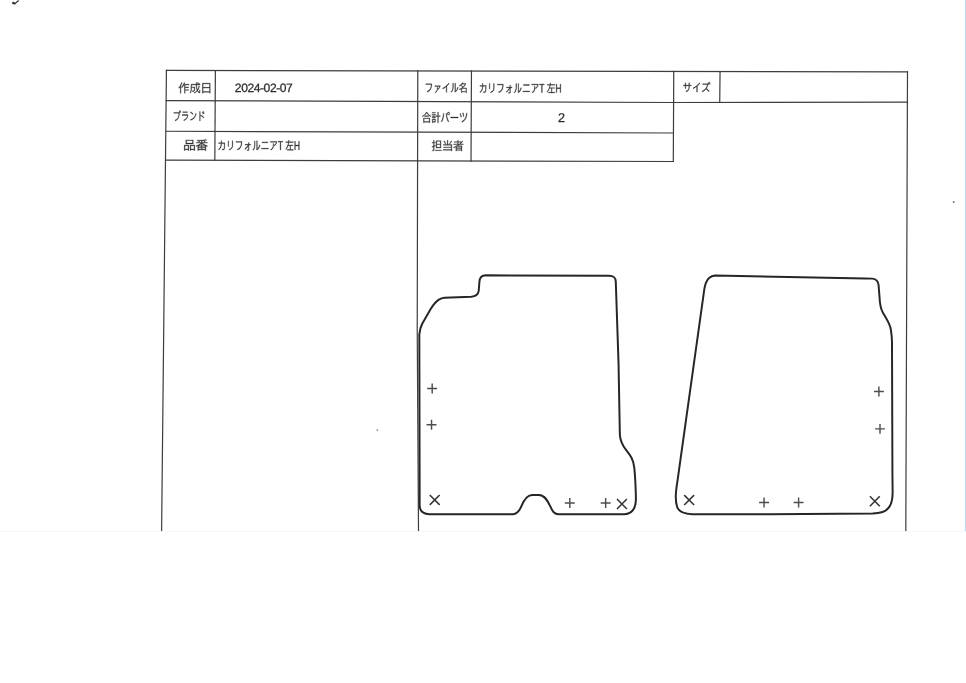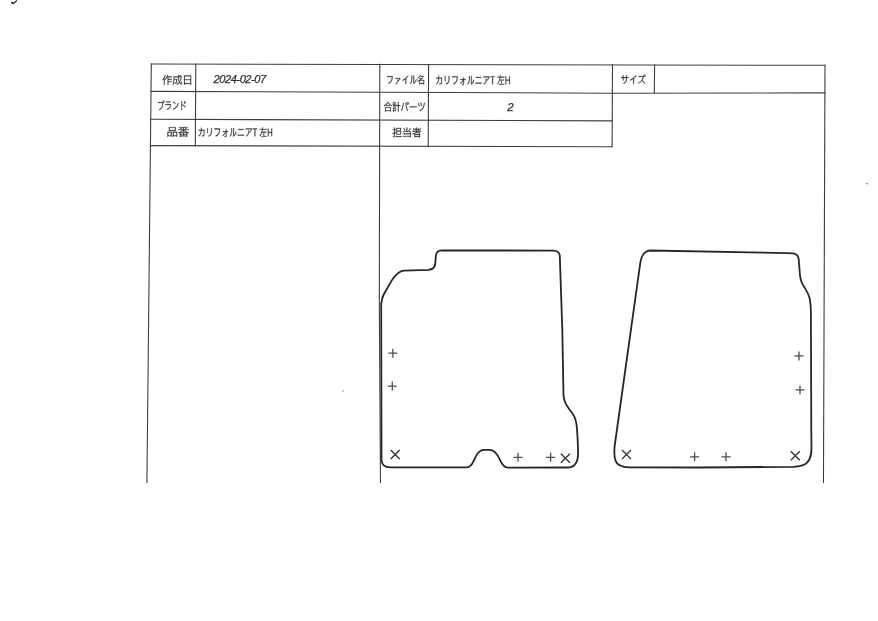--- a/index.html
+++ b/index.html
@@ -1,17 +1,17 @@
 <!DOCTYPE html>
 <html><head>
 <meta charset="utf-8">
 <style>
 html,body{margin:0;padding:0;background:#ffffff;}
 #page{position:relative;width:878px;height:483px;background:#0ea5e9;overflow:hidden;
- font-family:"Liberation Sans",sans-serif;font-style:italic;}
+ font-family:"Liberation Sans",sans-serif;}
 </style>
 </head>
 <body>
 <div id="page">
 <svg width="878" height="621" viewBox="0 0 878 621">
 
 <rect x="0" y="0" width="878" height="621" fill="#ffffff"></rect>
 
 <path d="M11.5,2.5 q1.5,0.5 2,1 q1.5,-1.5 3.5,-3" stroke="#2e2e2e" stroke-width="1.2" fill="none"></path>
 <circle cx="12.2" cy="2.8" r="1.1" fill="#2e2e2e"></circle>

